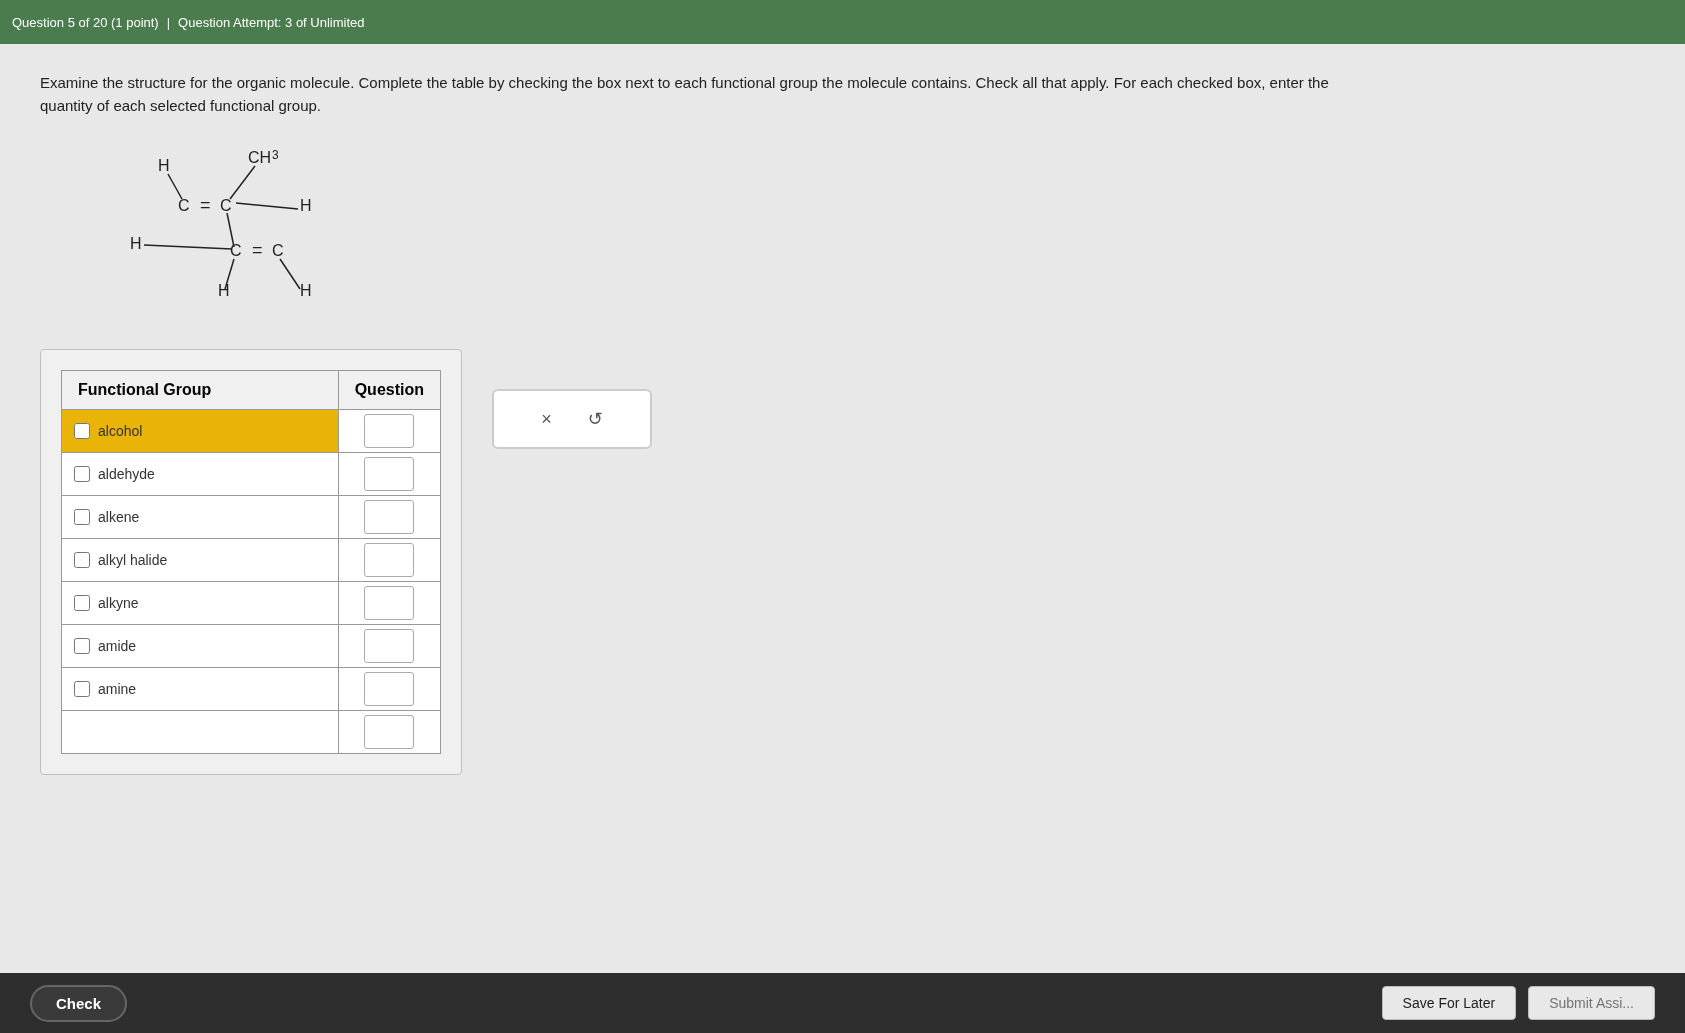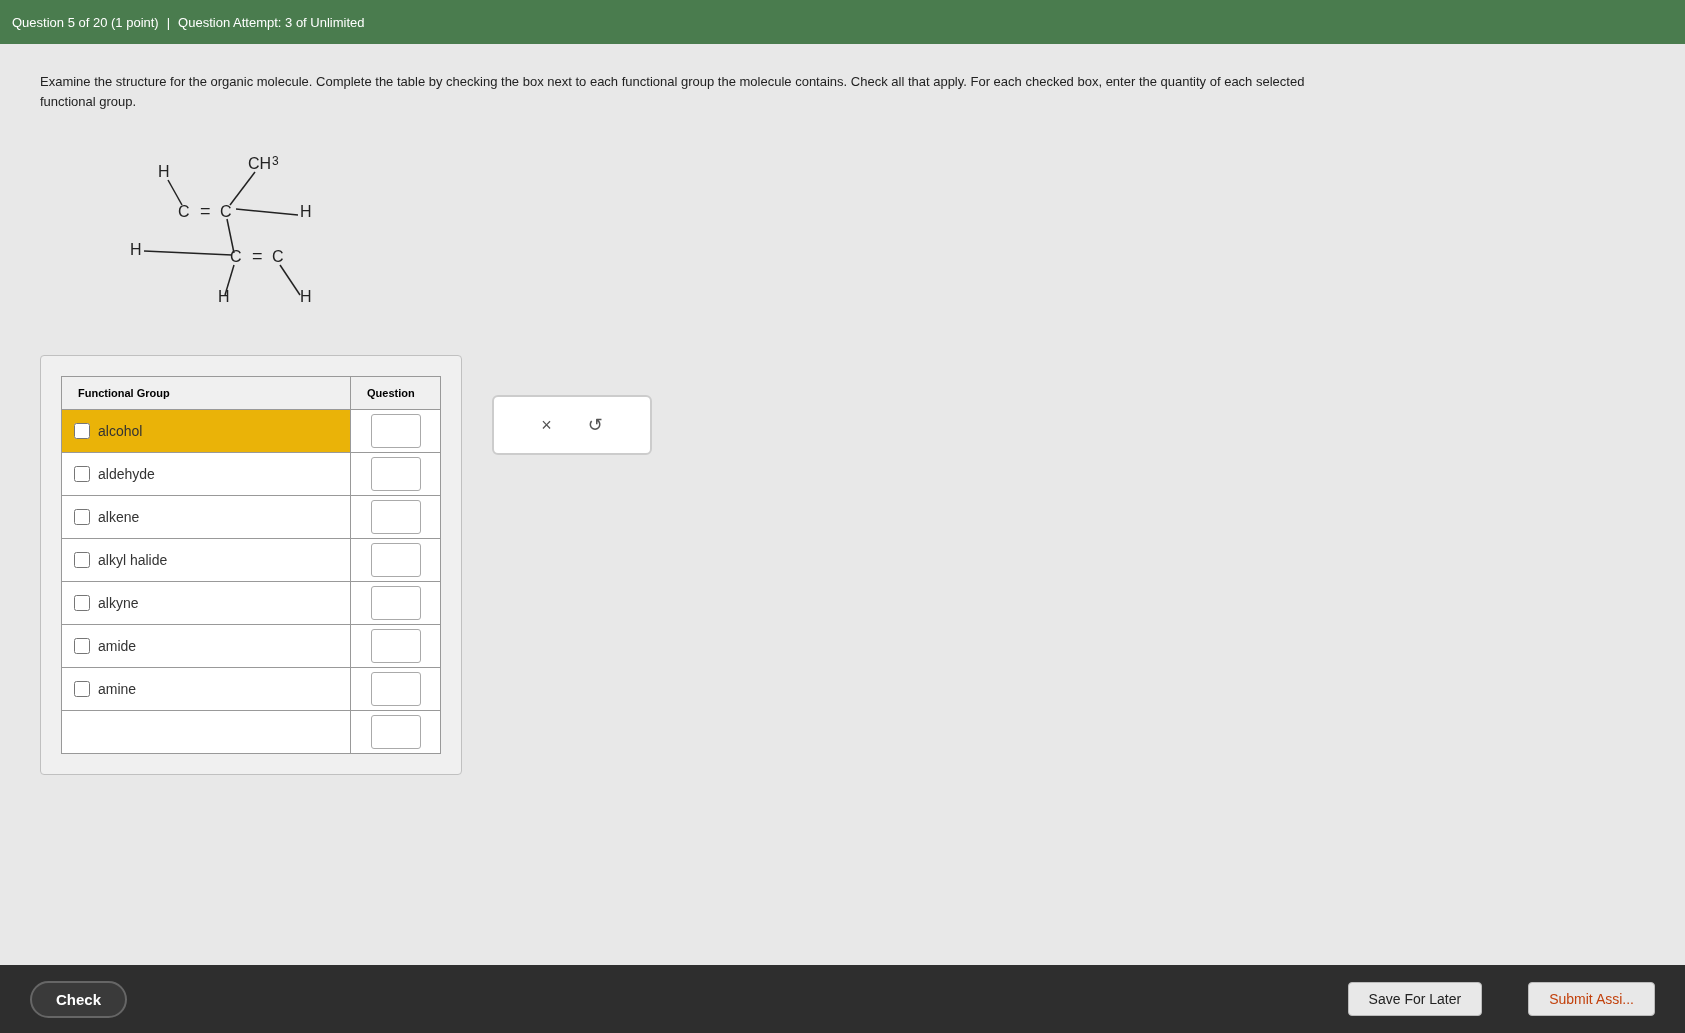--- a/index.html
+++ b/index.html
@@ -32,24 +32,24 @@
 
     
     .main-content {
       background: #e8e8e8;
       padding: 28px 40px 80px 40px;
       min-height: calc(1033px - 28px);
       position: relative;
     }
 
     .instructions {
-      font-size: 13px;
+      font-size: 15px;
       color: #222;
       line-height: 1.5;
-      margin-bottom: 36px;
+      margin-bottom: 24px;
       max-width: 1300px;
     }
 
     
     .molecule-container {
       margin-left: 60px;
       margin-bottom: 28px;
     }
 
     
@@ -66,21 +66,21 @@
     .func-table {
       border-collapse: collapse;
       min-width: 380px;
     }
 
     .func-table th {
       background: #f0f0f0;
       border: 1px solid #999;
       padding: 10px 16px;
       text-align: left;
-      font-size: 11px;
+      font-size: 16px;
       font-weight: bold;
     }
 
     .func-table td {
       border: 1px solid #999;
       padding: 8px 16px;
       font-size: 14px;
       background: white;
     }
 
@@ -143,21 +143,21 @@
       color: #555;
       padding: 4px 8px;
     }
 
     
     .bottom-bar {
       position: fixed;
       bottom: 0;
       left: 0;
       width: 1685px;
-      height: 68px;
+      height: 60px;
       background: #2e2e2e;
       display: flex;
       align-items: center;
       justify-content: space-between;
       padding: 0 30px;
     }
 
     .check-button {
       background: #3a3a3a;
       color: white;
@@ -179,27 +179,26 @@
       color: #222;
       border: 1px solid #bbb;
       border-radius: 4px;
       padding: 8px 20px;
       font-size: 14px;
       cursor: pointer;
     }
 
     .submit-btn {
       background: #e8e8e8;
-      color: #c2410c;
+      color: #737373;
       border: 1px solid #bbb;
       border-radius: 4px;
       padding: 8px 20px;
       font-size: 14px;
       cursor: pointer;
-      margin-left: 34px;
     }
 
     
     .molecule-svg {
       display: block;
     }
   </style>
 </head>
 <body>
 

